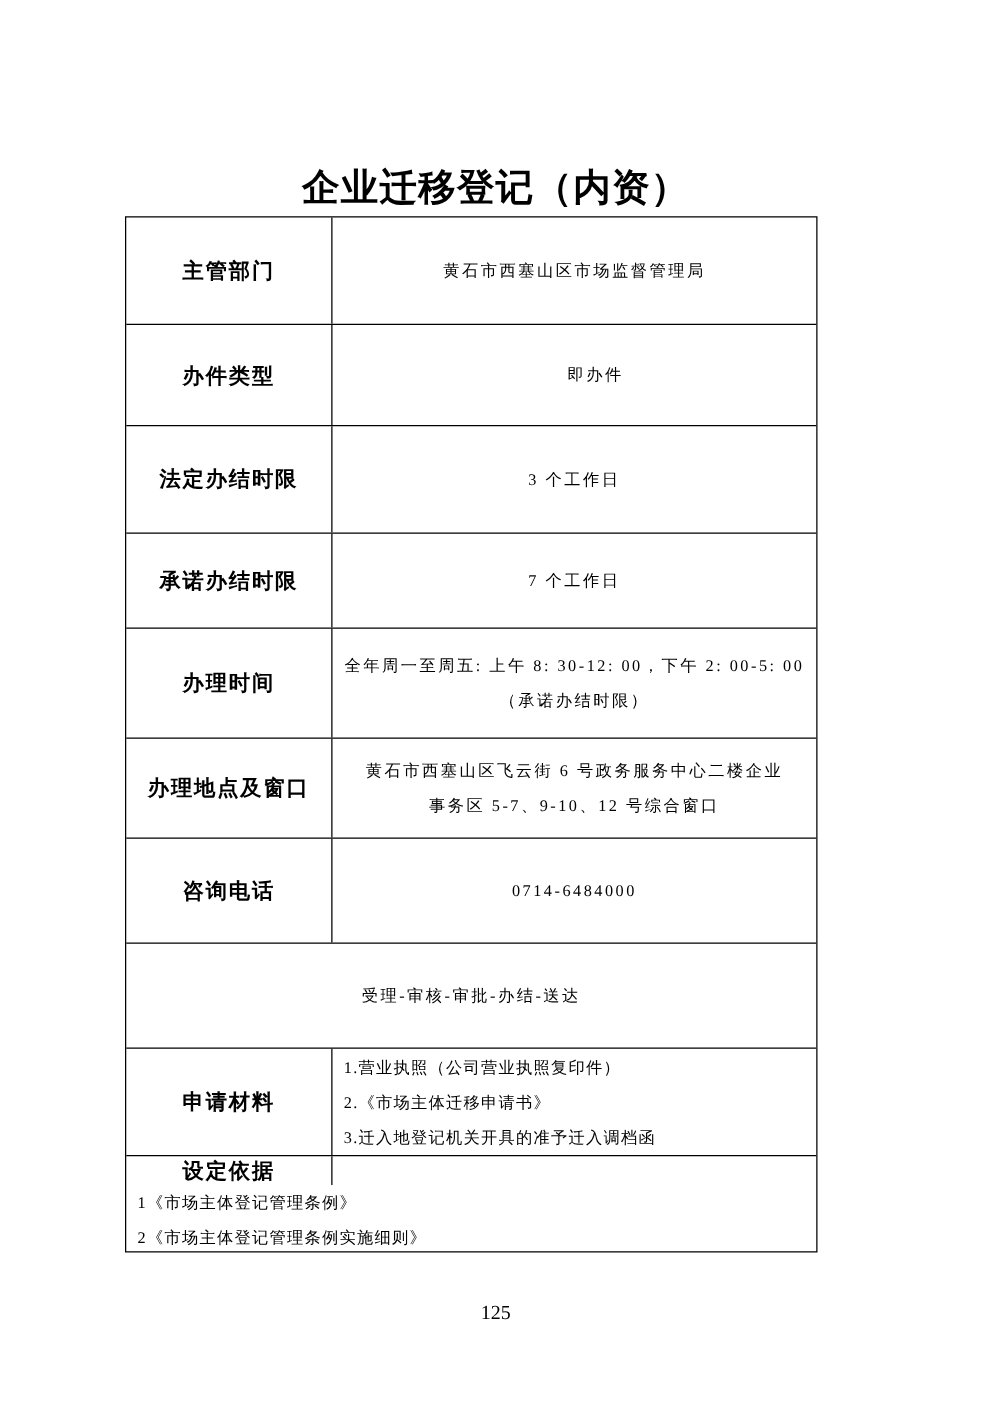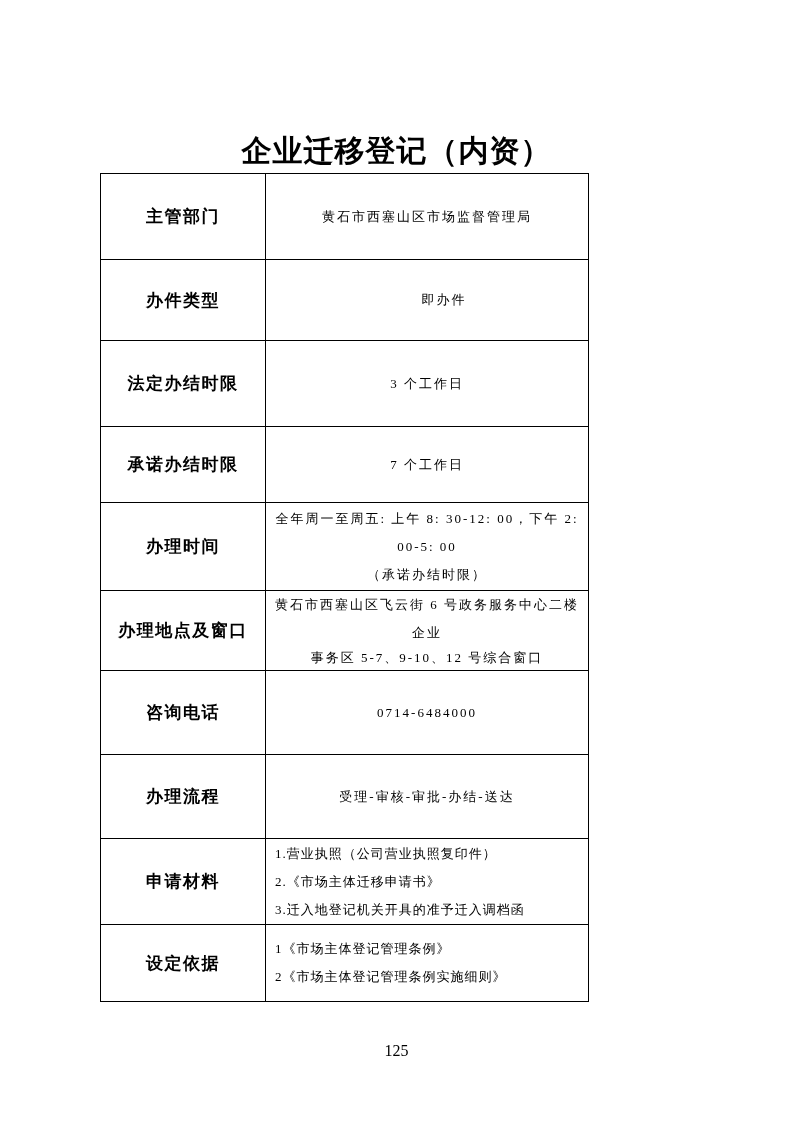--- a/index.html
+++ b/index.html
@@ -21,39 +21,39 @@
     text-align: center;
     font-family: Liberation Sans, sans-serif;
     font-weight: bold;
     font-size: 30px;
     line-height: 37px;
     letter-spacing: 1px;
   }
   .info-table {
     margin-left: 100px;
     margin-top: 4px;
-    width: 489px;
+    width: 554px;
     border: 1px solid #000000;
     box-sizing: border-box;
   }
   .row {
     display: flex;
     box-sizing: border-box;
   }
   .row + .row { border-top: 1px solid #000000; }
   .row:nth-child(1)  { height: 85px; }
   .row:nth-child(2)  { height: 81px; gap: 34px; }
   .row:nth-child(3)  { height: 86px; }
   .row:nth-child(4)  { height: 76px; }
   .row:nth-child(5)  { height: 88px; }
   .row:nth-child(6)  { height: 80px; }
   .row:nth-child(7)  { height: 84px; }
   .row:nth-child(8)  { height: 84px; }
   .row:nth-child(9)  { height: 86px; }
-  .row:nth-child(10) { height: 77px; }
+  .row:nth-child(10) { height: 77px; flex-direction: column; }
   .cell-label {
     width: 165px;
     box-sizing: border-box;
     border-right: 1px solid #000000;
     display: flex;
     align-items: center;
     justify-content: center;
     text-align: center;
     font-family: "Liberation Sans", "DejaVu Sans", sans-serif;
     font-weight: bold;
@@ -145,21 +145,20 @@
 
   <div class="row">
     <div class="cell-label">咨询电话</div>
     <div class="cell-value">
       <div class="vline">0714-6484000</div>
 
     </div>
   </div>
 
   <div class="row">
-    <div class="cell-label">办理流程</div>
     <div class="cell-value">
       <div class="vline">受理-审核-审批-办结-送达</div>
 
     </div>
   </div>
 
   <div class="row">
     <div class="cell-label">申请材料</div>
     <div class="cell-value left">
       <div class="vline">1.营业执照（公司营业执照复印件）</div>

